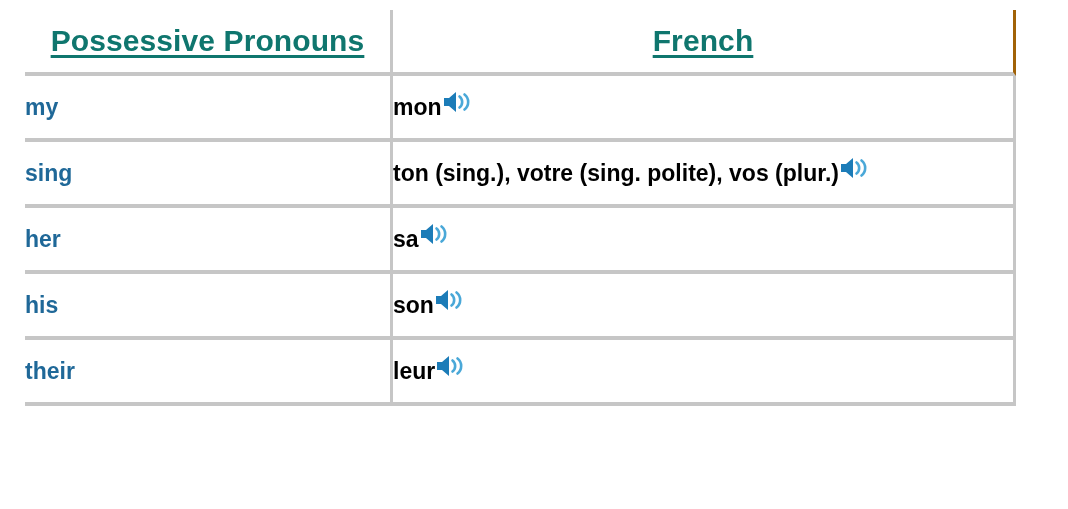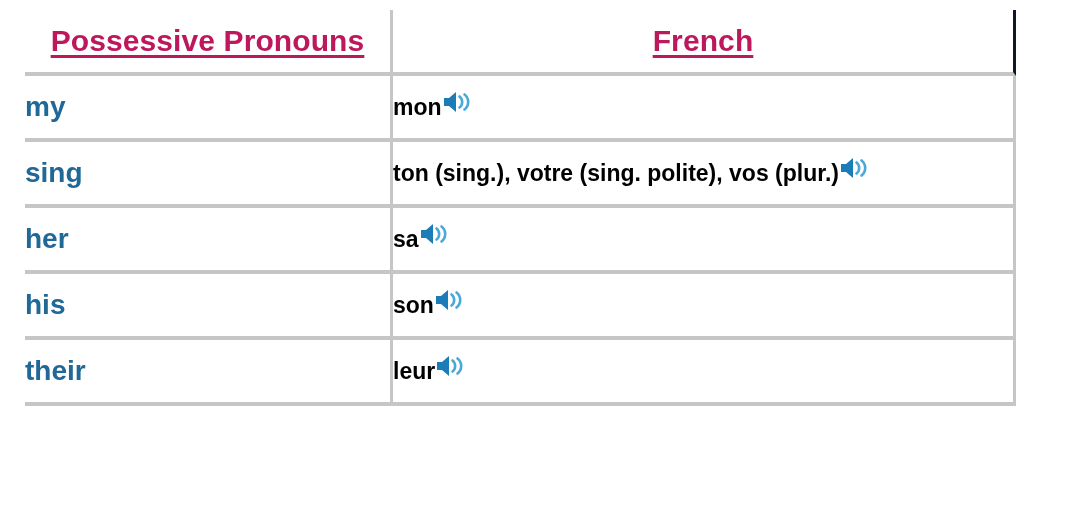--- a/index.html
+++ b/index.html
@@ -43,25 +43,25 @@
     background: #ffffff;
   }
 
   
   .vocab-table thead th {
     height: 62px;
     text-align: center;
     border-bottom: 4px solid #c6c6c6;
   }
   .vocab-table thead th.th-en { border-right: 3px solid #c6c6c6; }
-  .vocab-table thead th.th-fr { border-right: 3px solid #0f172a; margin-left: 10px; }
+  .vocab-table thead th.th-fr { border-right: 3px solid #a16207; margin-left: 10px; }
 
   .head-link {
     display: inline-block;
-    color: #be185d;
+    color: #0f766e;
     font-size: 30px;
     font-weight: bold;
     text-decoration: underline;
     text-underline-offset: 4px;
     letter-spacing: 0.1px;
     line-height: 1;
   }
 
   
   .vocab-table tbody td {
@@ -70,21 +70,21 @@
 
   .cell-en {
     padding-left: 10px;
   }
   .cell-fr {
     padding-left: 12px;
   }
 
   .en-word {
     color: #1f6898;
-    font-size: 28px;
+    font-size: 23px;
     font-weight: bold;
     line-height: 1;
     display: inline-block;
   }
 
   .fr-line {
     display: flex;
     align-items: center;
   }
 

